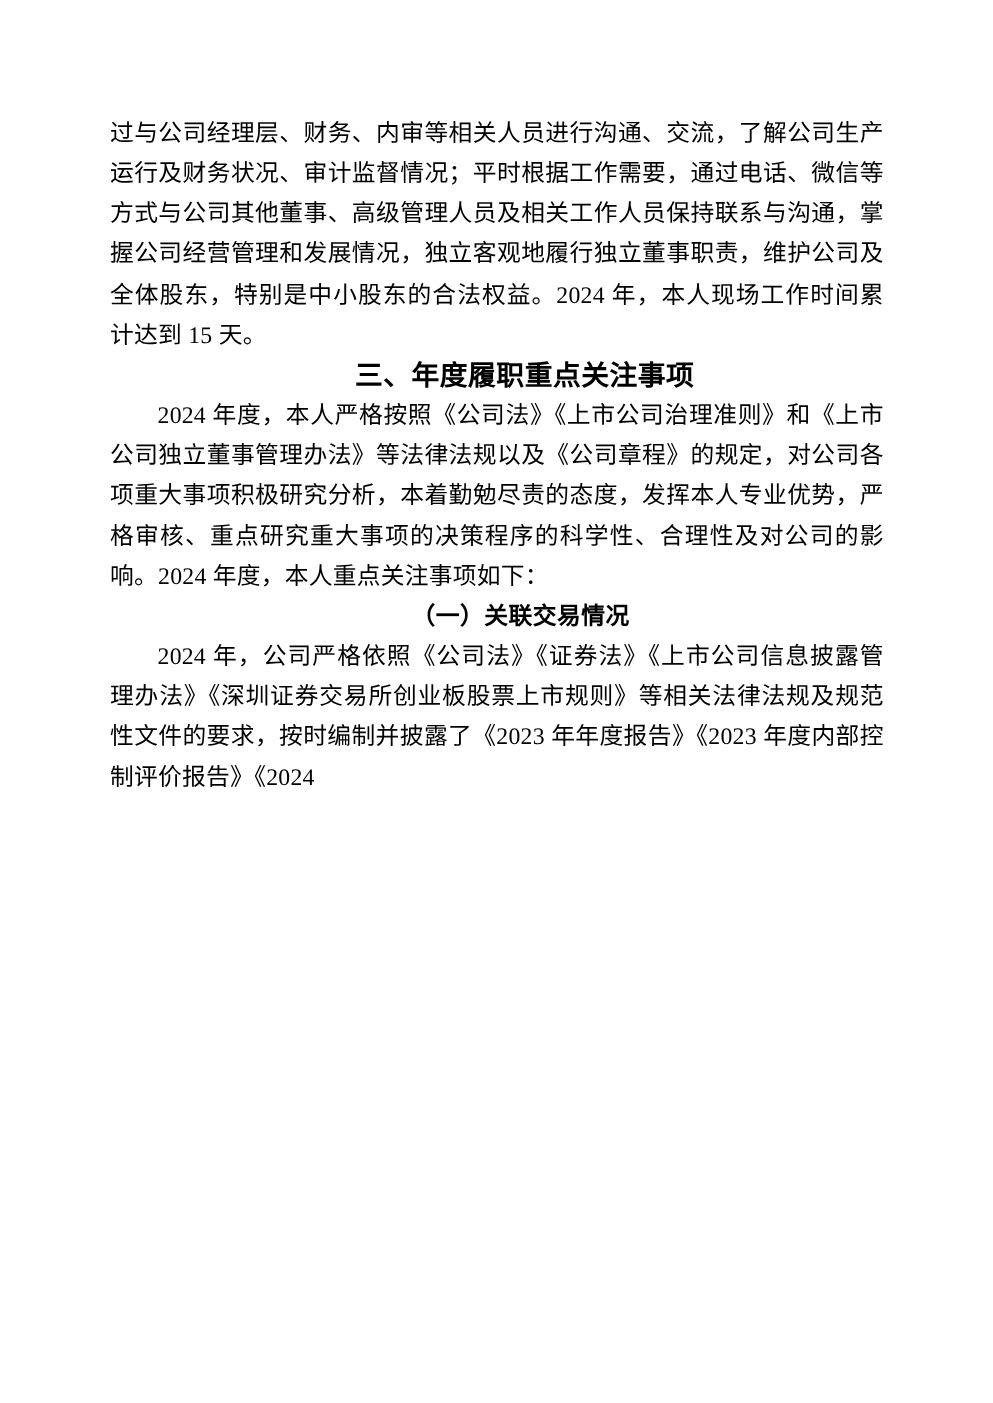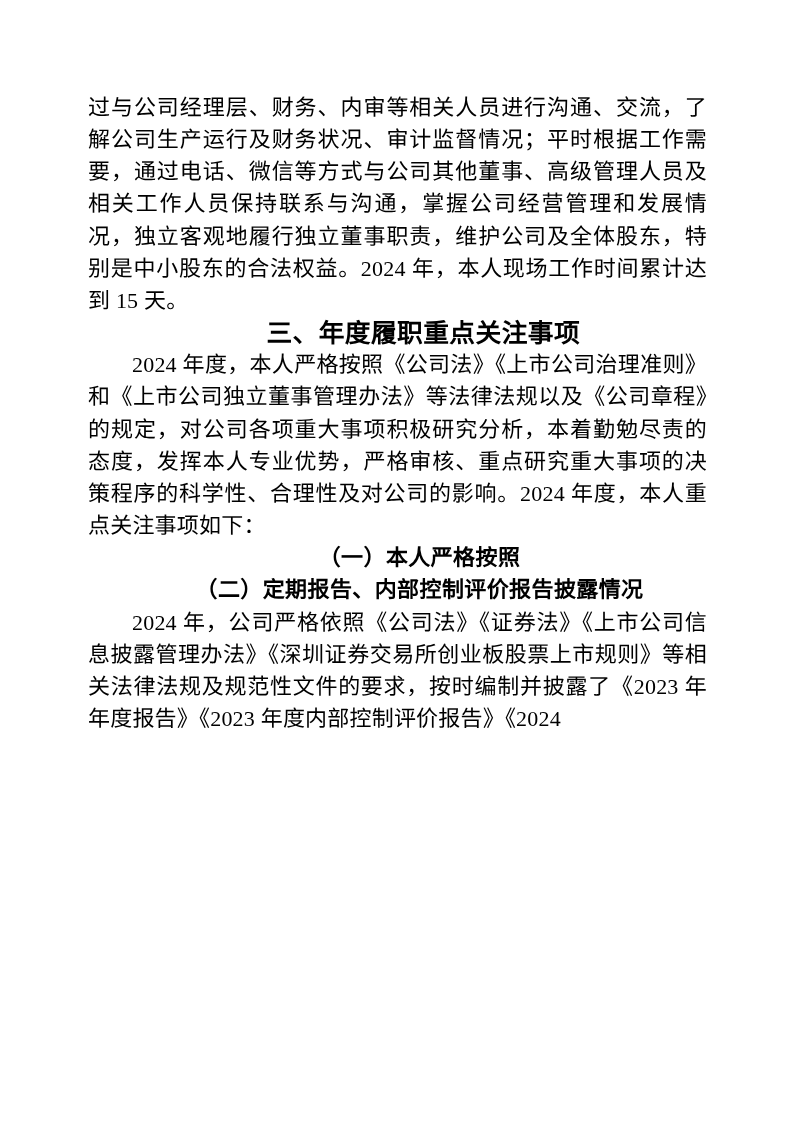--- a/index.html
+++ b/index.html
@@ -14,21 +14,21 @@
     background: #ffffff;
     overflow: hidden;
   }
   .content {
     position: absolute;
     left: 88px;
     top: 92px;
     width: 619px;
     color: #000000;
     font-family: "Liberation Serif", "DejaVu Serif", serif;
-    font-size: 22px;
+    font-size: 19px;
     line-height: 32.15px;
     text-align: justify;
     letter-spacing: 0.2px;
   }
   .para {
     margin: 0;
     text-indent: 2em;
   }
   .para.no-indent {
     text-indent: 0;
@@ -48,22 +48,21 @@
 <div class="page">
   <div class="content">
 
     <p class="para no-indent">过与公司经理层、财务、内审等相关人员进行沟通、交流，了解公司生产运行及财务状况、审计监督情况；平时根据工作需要，通过电话、微信等方式与公司其他董事、高级管理人员及相关工作人员保持联系与沟通，掌握公司经营管理和发展情况，独立客观地履行独立董事职责，维护公司及全体股东，特别是中小股东的合法权益。2024 年，本人现场工作时间累计达到 15 天。</p>
 
 
     <h3 class="heading">三、年度履职重点关注事项</h3>
 
     <p class="para">2024 年度，本人严格按照《公司法》《上市公司治理准则》和《上市公司独立董事管理办法》等法律法规以及《公司章程》的规定，对公司各项重大事项积极研究分析，本着勤勉尽责的态度，发挥本人专业优势，严格审核、重点研究重大事项的决策程序的科学性、合理性及对公司的影响。2024 年度，本人重点关注事项如下：</p>
 
-    <h4 class="heading">（一）本人严格按照</h4>
+    <h4 class="heading">（一）关联交易情况</h4>
 
 
 
-    <h4 class="heading">（二）定期报告、内部控制评价报告披露情况</h4>
 
     <p class="para">2024 年，公司严格依照《公司法》《证券法》《上市公司信息披露管理办法》《深圳证券交易所创业板股票上市规则》等相关法律法规及规范性文件的要求，按时编制并披露了《2023 年年度报告》《2023 年度内部控制评价报告》《2024</p>
 
   </div>
 </div>
 
 </body></html>

